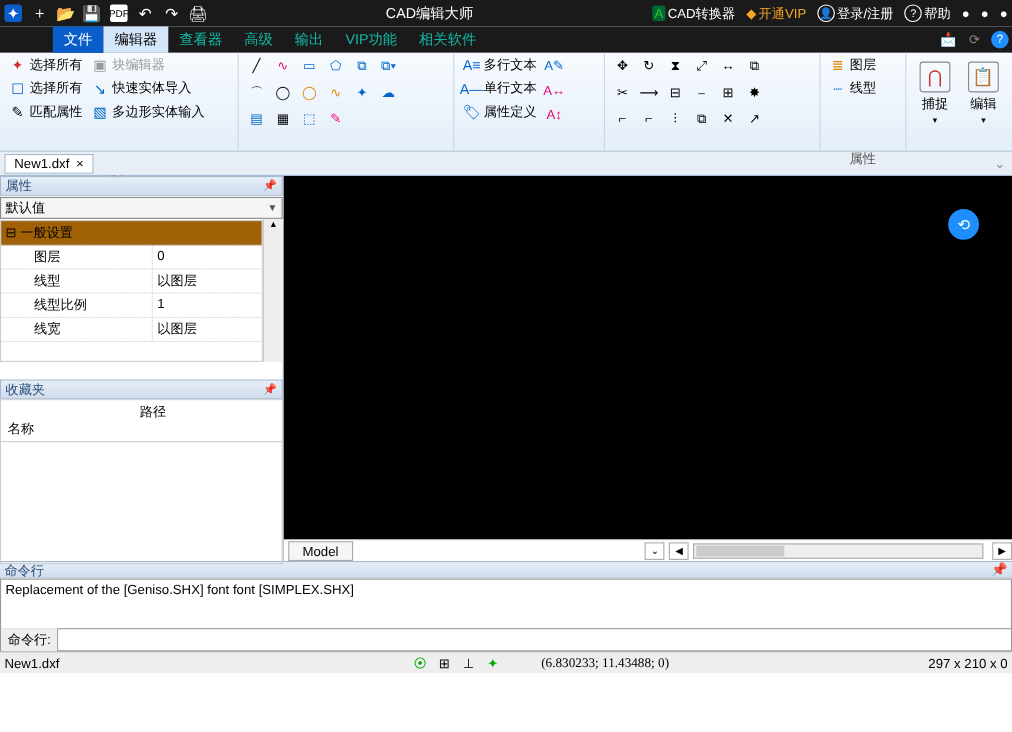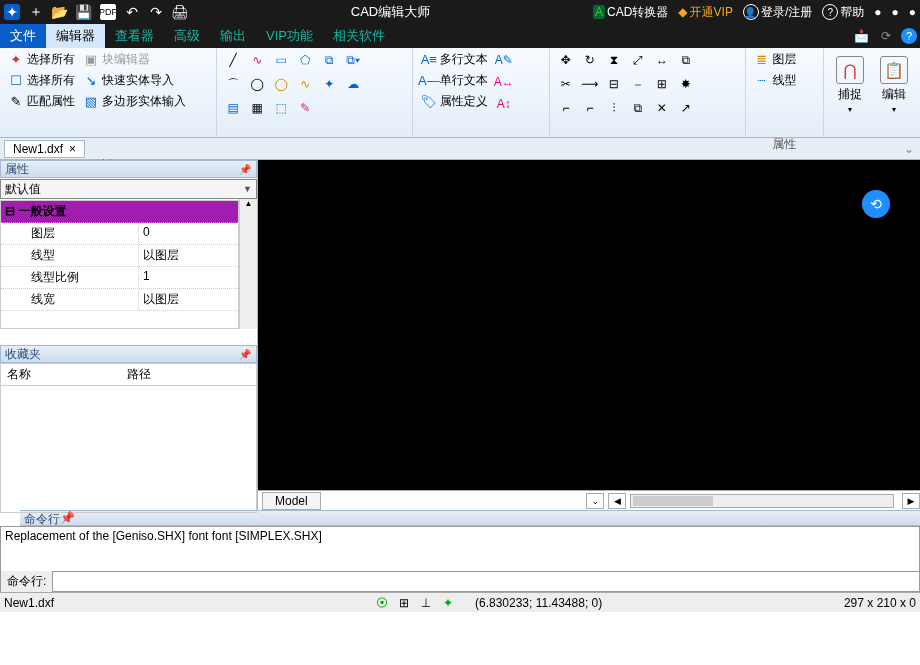--- a/index.html
+++ b/index.html
@@ -5,21 +5,21 @@
 * { margin:0; padding:0; box-sizing:border-box; font-family:"Microsoft YaHei",SimSun,sans-serif; }
 body { width:920px; height:665px; background:#fff; overflow:hidden; font-size:12px; }
 .titlebar { height:24px; background:#1a1a1a; display:flex; align-items:center; color:#fff; padding:0 4px; }
 .tb-left { display:flex; gap:8px; align-items:center; }
 .tb-left .ic { width:16px; height:16px; display:flex; align-items:center; justify-content:center; font-size:14px; cursor:pointer; }
 .tb-title { flex:1; text-align:center; font-size:13px; }
 .tb-right { display:flex; gap:10px; align-items:center; font-size:12px; }
 .tb-right .itm { display:flex; align-items:center; gap:2px; cursor:pointer; }
 .tb-right .orange { color:#f5a623; }
 .tb-right .circ { width:16px; height:16px; border:1px solid #fff; border-radius:50%; display:inline-flex; align-items:center; justify-content:center; font-size:10px; }
-.menubar { height:24px; background:#1a1a1a; display:flex; align-items:center; }
+.menubar { height:24px; background:#1a1a1a; display:flex; align-items:center;padding-left:48px; }
 .menubar .tab { padding:3px 10px; color:#14b8a6; font-size:13px; cursor:pointer; }
 .menubar .tab.active { background:#0a5ec9; color:#fff; }
 .menubar .tab.cur { background:#d4e6f9; color:#000; }
 .menubar .spacer { flex:1; }
 .menubar .ric { width:18px; height:18px; margin:0 3px; cursor:pointer; display:flex; align-items:center; justify-content:center; }
 .ribbon { height:90px; background:linear-gradient(#f7fbff,#e4eef8); display:flex; border-bottom:1px solid #a5bad0; }
 .rgroup { border-right:1px solid #c8d6e5; padding:2px 6px; display:flex; flex-direction:column; }
 .rgroup .body { flex:1; display:flex; gap:4px; }
 .rgroup .lbl { text-align:center; color:#555; font-size:12px; padding-top:2px;margin-top:44px; }
 .rcol { display:flex; flex-direction:column; gap:2px; }
@@ -32,46 +32,46 @@
 .filetab { height:22px; background:#e8eef5; border-bottom:1px solid #a5bad0; display:flex; align-items:center; padding-left:4px; }
 .filetab .ft { background:#fff; border:1px solid #a5bad0; padding:1px 8px; font-size:12px; display:flex; gap:6px; align-items:center; }
 .filetab .rend { margin-left:auto; padding:0 6px; color:#888; }
 .mainrow { height:350px; display:flex; }
 .proppane { width:258px; display:flex; flex-direction:column; border-right:1px solid #a5bad0; }
 .panehead { height:18px; background:linear-gradient(#e6eef7,#d0dced); border:1px solid #a5bad0; display:flex; align-items:center; justify-content:space-between; padding:0 4px; color:#2a4d7a; font-size:12px; }
 .panehead .pin { font-size:10px; color:#333; }
 .combo { height:20px; border:1px solid #888; background:#f5f5f5; display:flex; align-items:center; justify-content:space-between; padding:0 4px; margin-top:1px; }
 .combo .dd { font-size:9px; color:#555; }
 .proptable { flex:1; overflow:auto; background:#fff; font-size:12px; border:1px solid #ccc; margin-top:1px;}
-.proptable .hdr { background:#a21caf; padding:2px 4px; border-bottom:1px dotted #aaa;font-weight:bold; }
+.proptable .hdr { background:#a16207; padding:2px 4px; border-bottom:1px dotted #aaa; }
 .proptable .row { display:flex; border-bottom:1px dotted #ccc; }
 .proptable .row .c1 { width:138px; padding:2px 4px 2px 30px; border-right:1px dotted #ccc; }
 .proptable .row .c2 { flex:1; padding:2px 4px; }
 .sbar { width:18px; background:#eee; border-left:1px solid #ccc; }
 .favpane { height:176px; }
 .favtable .hrow { display:flex; background:#fff; border-bottom:1px solid #ccc; }
 .favtable .hrow div { padding:2px 6px; }
 .canvaswrap { flex:1; display:flex; flex-direction:column; }
 .canvas { flex:1; background:#000; position:relative; }
 .canvas .badge { position:absolute; top:30px; right:30px; width:28px; height:28px; background:#1f8fff; border-radius:50%; display:flex; align-items:center; justify-content:center; color:#fff; font-size:14px; }
 .modelbar { height:20px; display:flex; align-items:center; border-top:1px solid #aaa; }
 .modelbar .mt { border:1px solid #aaa; background:#f5f5f5; padding:1px 12px; margin-left:4px; font-size:12px; }
 .modelbar .arrbox { border:1px solid #aaa; width:18px; height:16px; display:flex; align-items:center; justify-content:center; font-size:9px; margin-left:4px; }
 .modelbar .hscroll { flex:1; height:14px; background:#eee; border:1px solid #aaa; margin:0 4px; display:flex; align-items:center; }
 .modelbar .hscroll .th { width:80px; height:10px; background:#ccc; margin-left:2px; }
-.cmdpanel .panehead2 { height:16px; background:linear-gradient(#e6eef7,#d0dced); border-top:1px solid #a5bad0; border-bottom:1px solid #a5bad0; display:flex; padding:0 4px; color:#2a4d7a; font-size:12px;margin-left:20px;}
+.cmdpanel .panehead2 { height:16px; background:linear-gradient(#e6eef7,#d0dced); border-top:1px solid #a5bad0; border-bottom:1px solid #a5bad0; display:flex; justify-content:space-between; padding:0 4px; color:#2a4d7a; font-size:12px;}
 .cmdout { height:46px; background:#fff; border:1px solid #999; padding:2px 4px; font-size:12px; font-family:Arial; }
 .cmdline { height:20px; display:flex; align-items:center; border:1px solid #999; border-top:none; }
 .cmdline .lbl { background:#eee; padding:2px 6px; border-right:1px solid #999; }
 .cmdline input { flex:1; border:none; padding:2px 4px; font-size:12px; outline:none; }
 .status { height:20px; background:#eee; border-top:1px solid #aaa; display:flex; align-items:center; font-size:12px; padding:0 4px; }
 .status .fn { width:370px; }
 .status .sicons { display:flex; gap:6px; }
 .status .si { width:16px; height:16px; display:flex; align-items:center; justify-content:center; font-size:12px; }
-.status .coords { margin-left:19px; }
+.status .coords { margin-left:36px;font-family:Liberation Serif, serif; }
 .status .dims { margin-left:auto; }
 </style>
 </head>
 <body>
 
 <div class="titlebar">
   <div class="tb-left">
     <span class="ic" style="background:#0a5ec9;border-radius:3px;">✦</span>
     <span class="ic">＋</span>
     <span class="ic">📂</span>
@@ -295,21 +295,21 @@
           <div style="font-size:8px;text-align:center;">▲</div>
         </div>
     </div>
     <div class="favpane">
       <div class="panehead" style="margin-top:16px;">
           <span>收藏夹</span>
           <span class="pin">📌</span>
         </div>
       <div class="favtable" style="border:1px solid #ccc;height:150px;">
         <div class="hrow">
-            <div style="width:120px;">名称</div>
+            <div style="width:120px;margin-top:16px;">名称</div>
             <div>路径</div>
           </div>
       </div>
     </div>
   </div>
   <div class="canvaswrap">
     <div class="canvas">
       <div class="badge">⟲</div>
     </div>
     <div class="modelbar">

